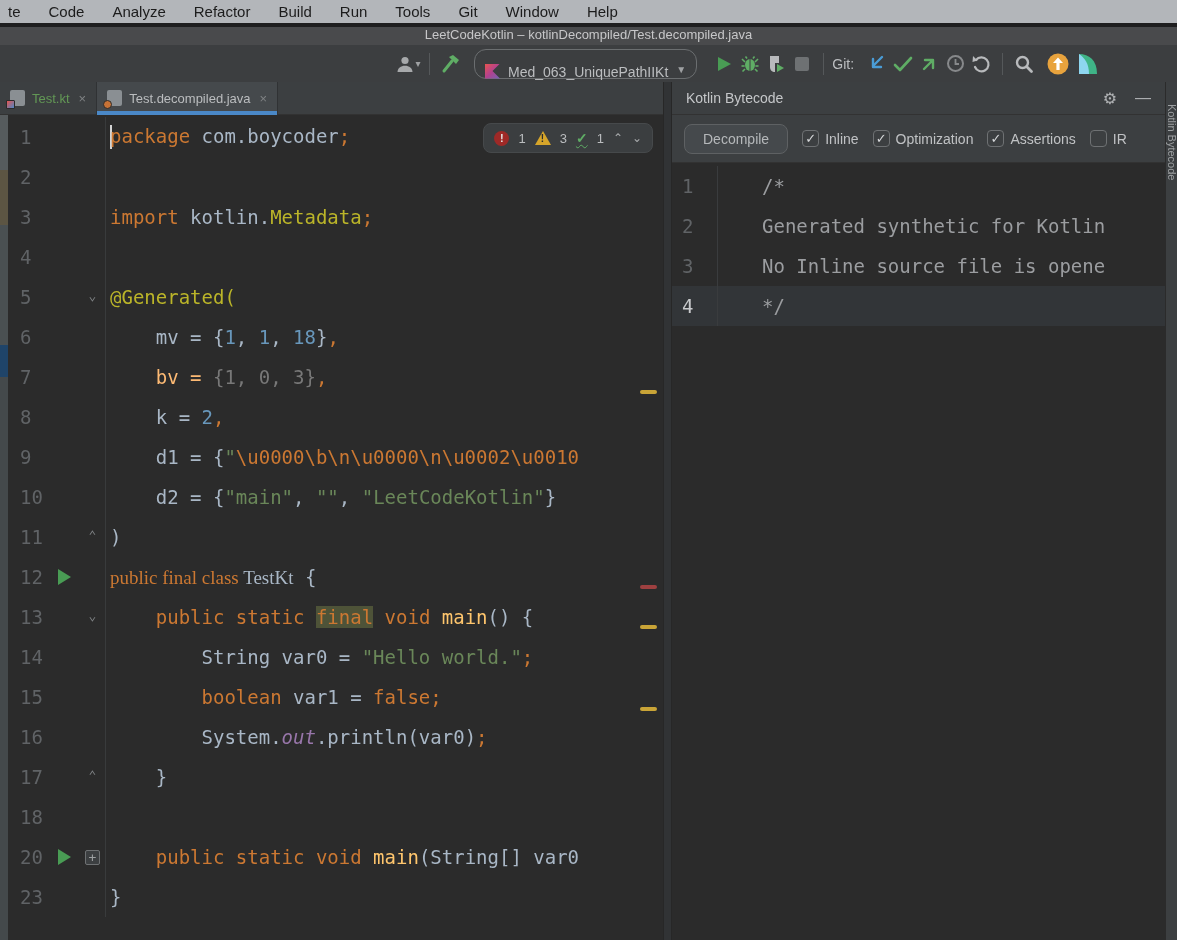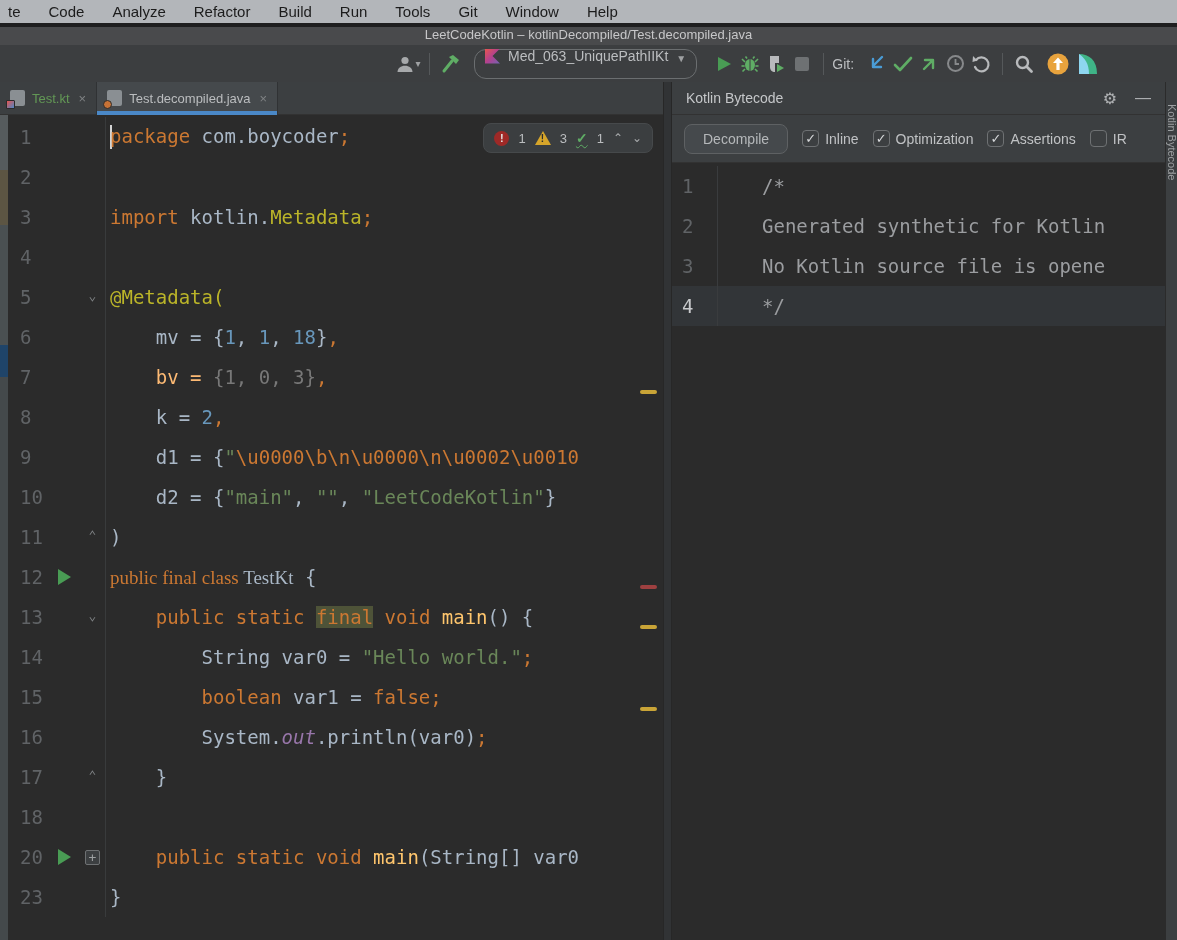--- a/index.html
+++ b/index.html
@@ -13,21 +13,21 @@
              padding-left:8px; font-size:15px; color:#1c1c1c; }
   #menubar .mitem { cursor:default; white-space:nowrap; }
   #menusep { position:absolute; left:0; top:23px; width:1177px; height:4px; background:#1e1e1f; }
   #titlebar { position:absolute; left:0; top:27px; width:1177px; height:18px;
               background:#494a4c; color:#c7c7c9; font-size:13px;
               display:flex; align-items:flex-start; justify-content:center; }
   #toolbar { position:absolute; left:0; top:45px; width:1177px; height:37px;
              background:#3c3e40; display:flex; align-items:center; }
   .tb-ico { width:26px; height:26px; display:flex; align-items:center; justify-content:center; }
   .tb-sep { width:1px; height:22px; background:#55585a; margin:0 8px; }
-  #runconfig { display:flex; align-items:flex-end; gap:8px; border:1px solid #6b6e70;
+  #runconfig { display:flex; align-items:flex-start; gap:8px; border:1px solid #6b6e70;
                border-radius:12px; height:28px; padding:14px 10px; color:#bcbec0; font-size:14px; }
   .klogo { width:15px; height:15px; background:linear-gradient(135deg,#e8544f 0%,#b1418f 50%,#7065b5 100%);
            clip-path:polygon(0 0,100% 0,50% 50%,100% 100%,0 100%); }
   .combo-arrow { color:#9fa1a3; font-size:10px; }
   #git-label { color:#bcbec0; font-size:14px; margin-right:10px; }
 
   
   #tabbar { position:absolute; left:0; top:82px; width:672px; height:33px;
             background:#3c3f41; border-bottom:1px solid #323232; display:flex; }
   .tab { display:flex; align-items:center; gap:7px; padding:0 10px; font-size:13px;
@@ -283,21 +283,21 @@
       <span>3</span>
       <span class="typo-ico">✓</span>
       <span>1</span>
       <span class="chev">⌃</span>
       <span class="chev">⌄</span>
     </div>
   <div class="code-row"><span class="ln">1</span><span class="runzone"></span><span class="foldzone"></span><span class="codetext"><span class="caret"></span><span style="color: rgb(204, 120, 50);">package</span><span style="color: rgb(169, 183, 198);"> com.boycoder</span><span style="color: rgb(204, 120, 50);">;</span></span></div>
       <div class="code-row"><span class="ln">2</span><span class="runzone"></span><span class="foldzone"></span><span class="codetext"></span></div>
       <div class="code-row"><span class="ln">3</span><span class="runzone"></span><span class="foldzone"></span><span class="codetext"><span style="color: rgb(204, 120, 50);">import</span><span style="color: rgb(169, 183, 198);"> kotlin.</span><span style="color: rgb(187, 181, 41);">Metadata</span><span style="color: rgb(204, 120, 50);">;</span></span></div>
       <div class="code-row"><span class="ln">4</span><span class="runzone"></span><span class="foldzone"></span><span class="codetext"></span></div>
-      <div class="code-row"><span class="ln">5</span><span class="runzone"></span><span class="foldzone"><span class="fold-mark">⌄</span></span><span class="codetext"><span style="color: rgb(187, 181, 41);">@Metadata(</span></span></div>
+      <div class="code-row"><span class="ln">5</span><span class="runzone"></span><span class="foldzone"><span class="fold-mark">⌄</span></span><span class="codetext"><span style="color: rgb(187, 181, 41);">@Generated(</span></span></div>
       <div class="code-row"><span class="ln">6</span><span class="runzone"></span><span class="foldzone"></span><span class="codetext"><span style="color: rgb(169, 183, 198);">    mv = {</span><span style="color: rgb(104, 151, 187);">1</span><span style="color: rgb(169, 183, 198);">, </span><span style="color: rgb(104, 151, 187);">1</span><span style="color: rgb(169, 183, 198);">, </span><span style="color: rgb(104, 151, 187);">18</span><span style="color: rgb(169, 183, 198);">}</span><span style="color: rgb(204, 120, 50);">,</span></span></div>
       <div class="code-row"><span class="ln">7</span><span class="runzone"></span><span class="foldzone"></span><span class="codetext"><span style="color: #fdba74;">    bv = </span><span style="color: rgb(120, 120, 120);">{1, 0, 3}</span><span style="color: rgb(204, 120, 50);">,</span></span></div>
       <div class="code-row"><span class="ln">8</span><span class="runzone"></span><span class="foldzone"></span><span class="codetext"><span style="color: rgb(169, 183, 198);">    k = </span><span style="color: rgb(104, 151, 187);">2</span><span style="color: rgb(204, 120, 50);">,</span></span></div>
       <div class="code-row"><span class="ln">9</span><span class="runzone"></span><span class="foldzone"></span><span class="codetext"><span style="color: rgb(169, 183, 198);">    d1 = {</span><span style="color: rgb(106, 135, 89);">"</span><span style="color: rgb(204, 120, 50);">\u0000\b\n\u0000\n\u0002\u0010</span></span></div>
       <div class="code-row"><span class="ln">10</span><span class="runzone"></span><span class="foldzone"></span><span class="codetext"><span style="color: rgb(169, 183, 198);">    d2 = {</span><span style="color: rgb(106, 135, 89);">"main"</span><span style="color: rgb(169, 183, 198);">, </span><span style="color: rgb(106, 135, 89);">""</span><span style="color: rgb(169, 183, 198);">, </span><span style="color: rgb(106, 135, 89);">"</span><span class="wavy-grn" style="color: rgb(106, 135, 89);">LeetCodeKotlin</span><span style="color: rgb(106, 135, 89);">"</span><span style="color: rgb(169, 183, 198);">}</span></span></div>
       <div class="code-row"><span class="ln">11</span><span class="runzone"></span><span class="foldzone"><span class="fold-mark">⌃</span></span><span class="codetext"><span style="color: rgb(169, 183, 198);">)</span></span></div>
       <div class="code-row"><span class="ln">12</span><span class="runzone"><span class="tri"></span></span><span class="foldzone"></span><span class="codetext"><span class="wavy-red" style="color: rgb(204, 120, 50);">public final class </span><span class="wavy-red" style="color: rgb(169, 183, 198);">TestKt</span><span style="color: rgb(169, 183, 198);"> {</span></span></div>
       <div class="code-row"><span class="ln">13</span><span class="runzone"></span><span class="foldzone"><span class="fold-mark">⌄</span></span><span class="codetext"><span style="color: rgb(169, 183, 198);">    </span><span style="color: rgb(204, 120, 50);">public static </span><span class="hl-olive" style="color: rgb(204, 120, 50);">final</span><span style="color: rgb(204, 120, 50);"> void </span><span style="color: rgb(255, 198, 109);">main</span><span style="color: rgb(169, 183, 198);">() {</span></span></div>
       <div class="code-row"><span class="ln">14</span><span class="runzone"></span><span class="foldzone"></span><span class="codetext"><span style="color: rgb(169, 183, 198);">        String var0 = </span><span style="color: rgb(106, 135, 89);">"Hello world."</span><span style="color: rgb(204, 120, 50);">;</span></span></div>
       <div class="code-row"><span class="ln">15</span><span class="runzone"></span><span class="foldzone"></span><span class="codetext"><span style="color: rgb(169, 183, 198);">        </span><span style="color: rgb(204, 120, 50);">boolean</span><span style="color: rgb(169, 183, 198);"> var1 = </span><span style="color: rgb(204, 120, 50);">false</span><span style="color: rgb(204, 120, 50);">;</span></span></div>
@@ -336,21 +336,21 @@
           <span>Assertions</span>
         </label>
         <label class="cb-group">
           <span class="cb"></span>
           <span>IR</span>
         </label>
       </div>
     <div id="bc-editor">
         <div class="code-row"><span class="ln">1</span><span class="gut-line"></span><span class="codetext">/*</span></div>
         <div class="code-row"><span class="ln">2</span><span class="gut-line"></span><span class="codetext">Generated synthetic for Kotlin</span></div>
-        <div class="code-row"><span class="ln">3</span><span class="gut-line"></span><span class="codetext">No Kotlin source file is opene</span></div>
+        <div class="code-row"><span class="ln">3</span><span class="gut-line"></span><span class="codetext">No Inline source file is opene</span></div>
         <div class="code-row cur"><span class="ln">4</span><span class="gut-line"></span><span class="codetext">*/</span></div>
       </div>
   </div>
 
   <div id="rightstrip">
     <span class="klogo"></span>
     <div class="vlabel">Kotlin Bytecode</div>
   </div>
 
 </div>

